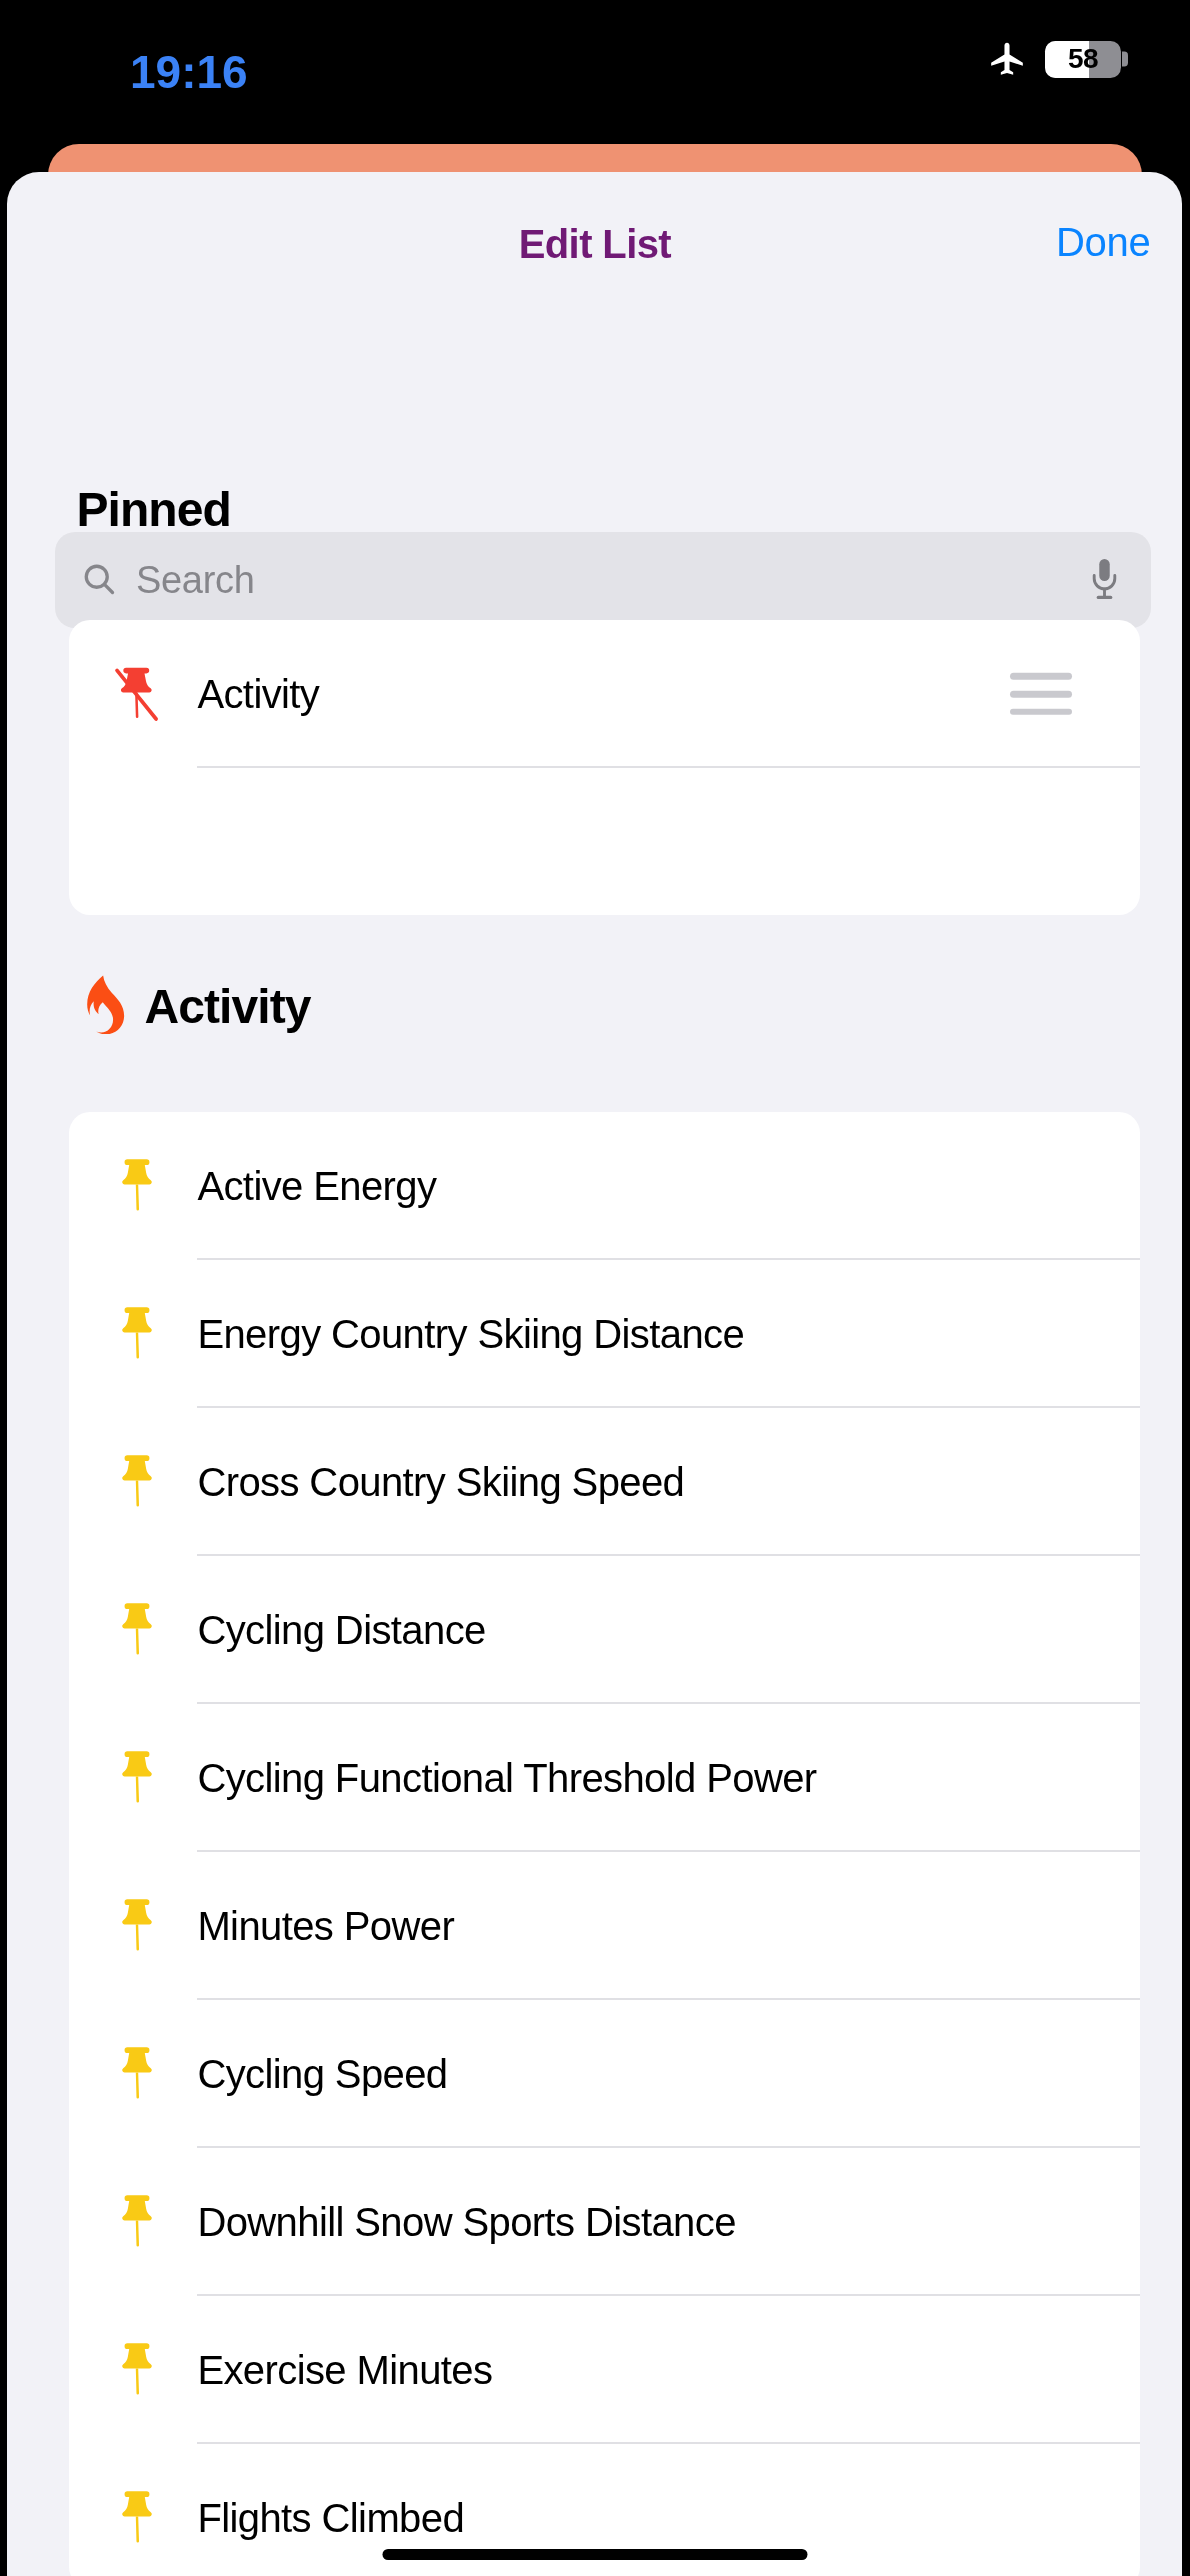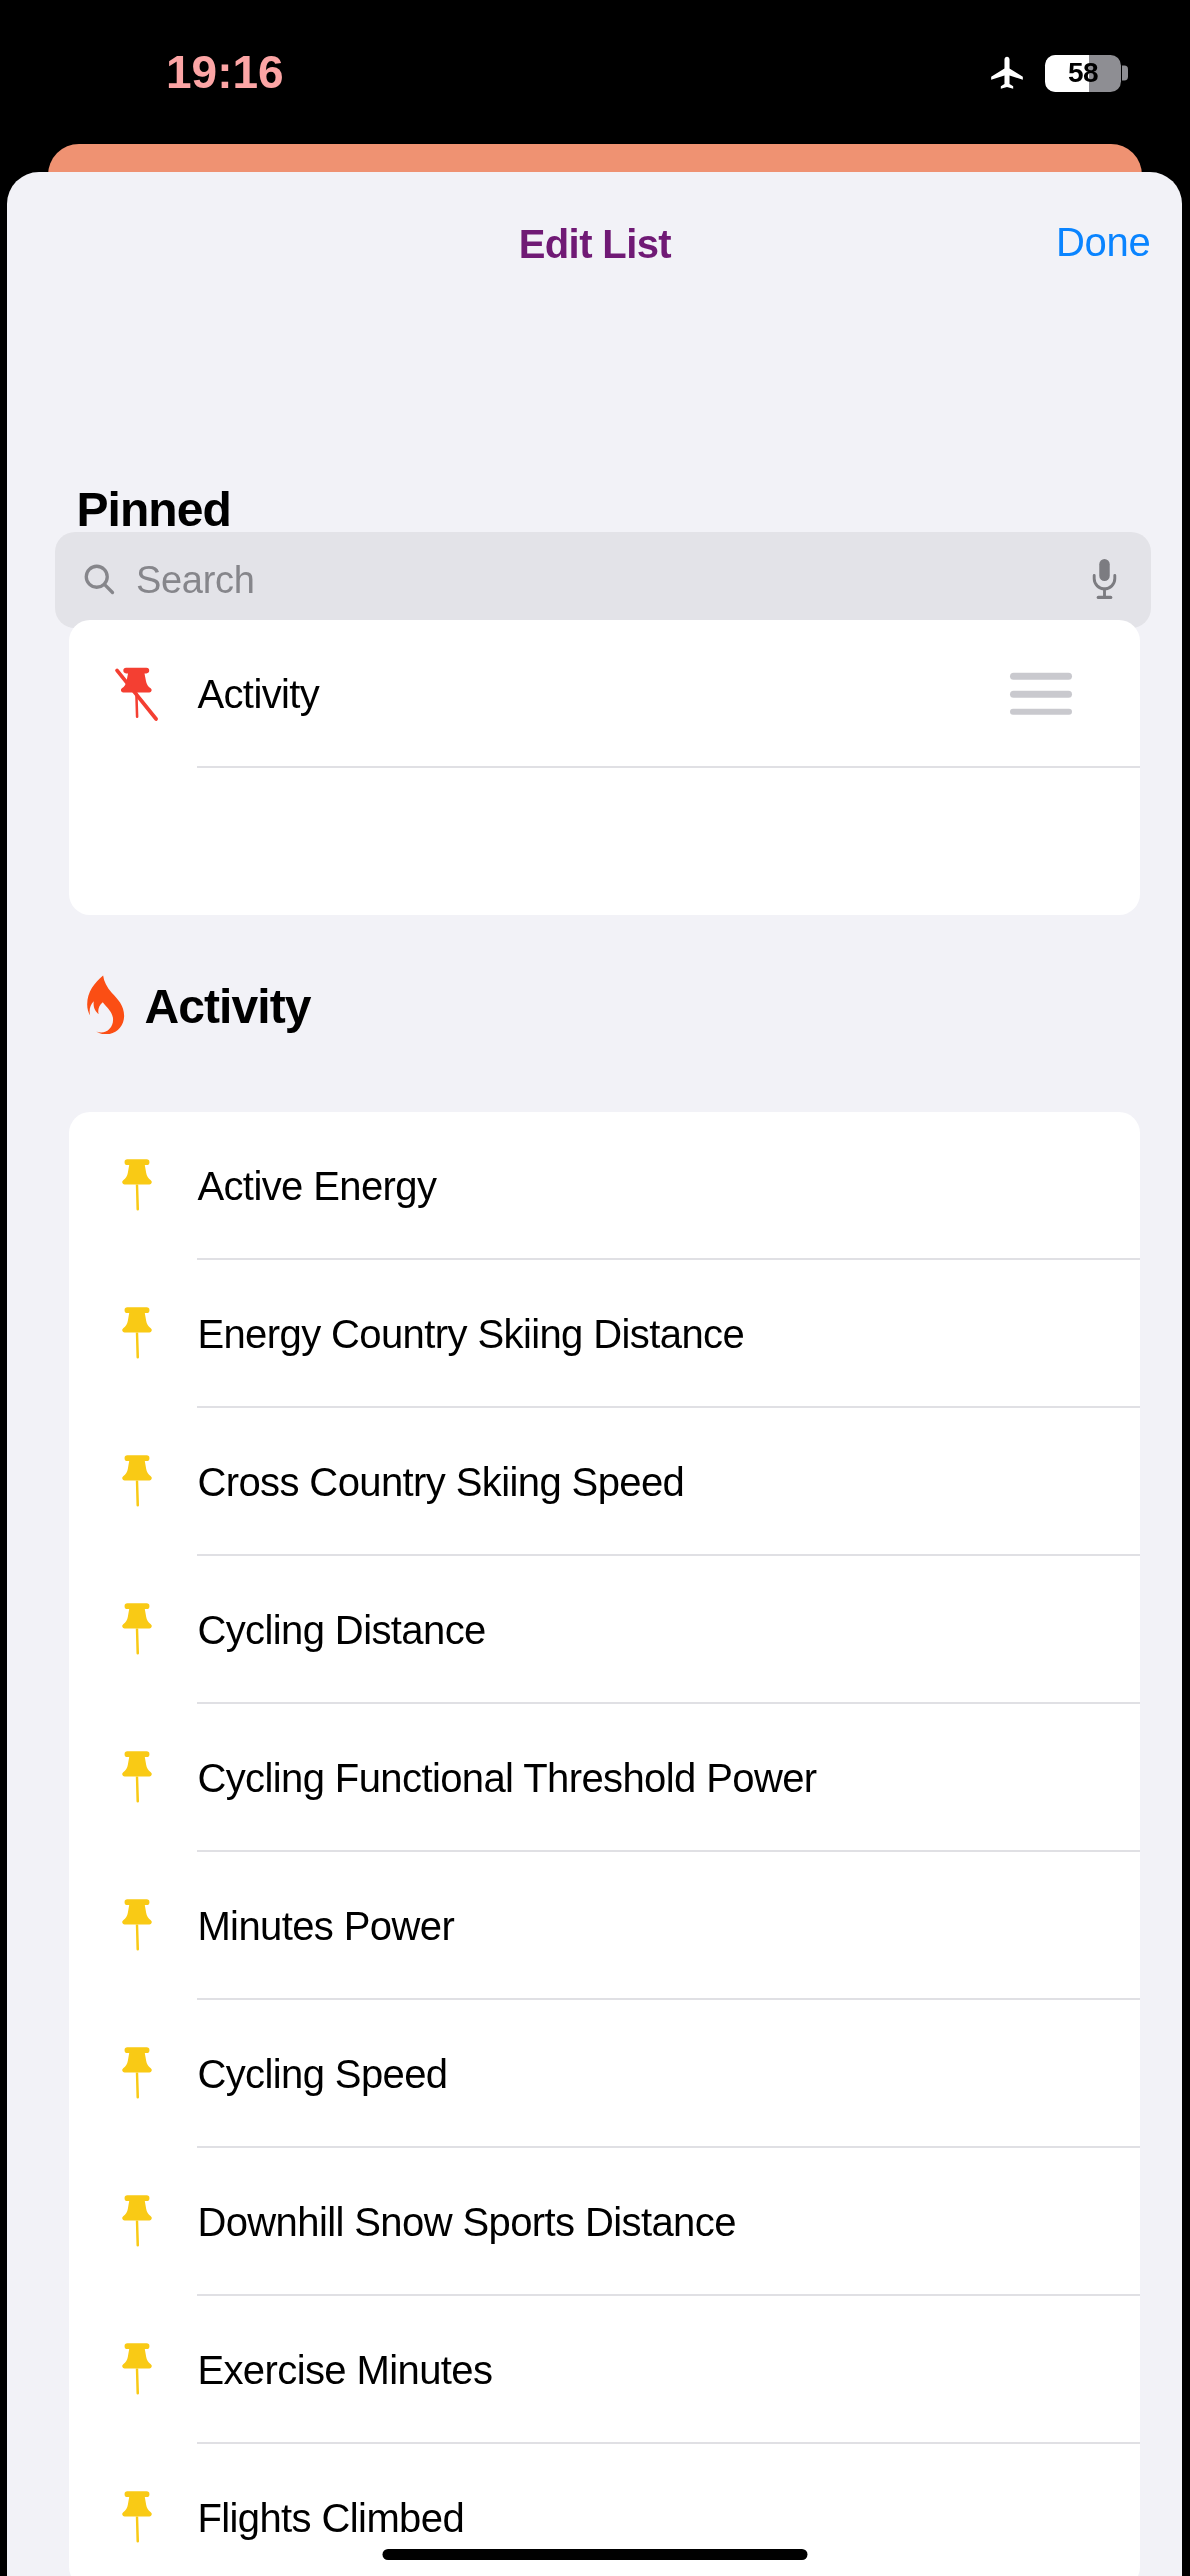--- a/index.html
+++ b/index.html
@@ -19,26 +19,25 @@
 
   
   #status-bar {
     position:absolute; top:0; left:0;
     width:1190px; height:143px;
     background:#000;
     z-index:40;
   }
   #status-time {
     position:absolute; left:130px; top:45px;
-    font-size:46px; font-weight:600; color:#fca5a5;
+    font-size:46px; font-weight:600; color:#3b82f6;
     letter-spacing:0px;
-    margin-left:36px;
   }
   #status-right {
-    position:absolute; right:69px; top:54px;
+    position:absolute; right:69px; top:40px;
     display:flex; align-items:center; gap:18.6px;
   }
   .airplane-icon { display:block; }
   .battery {
     position:relative;
     width:76px; height:37px;
     background:#8e8e93;
     border-radius:10.5px;
     display:flex; align-items:center; justify-content:center;
     overflow:visible;

